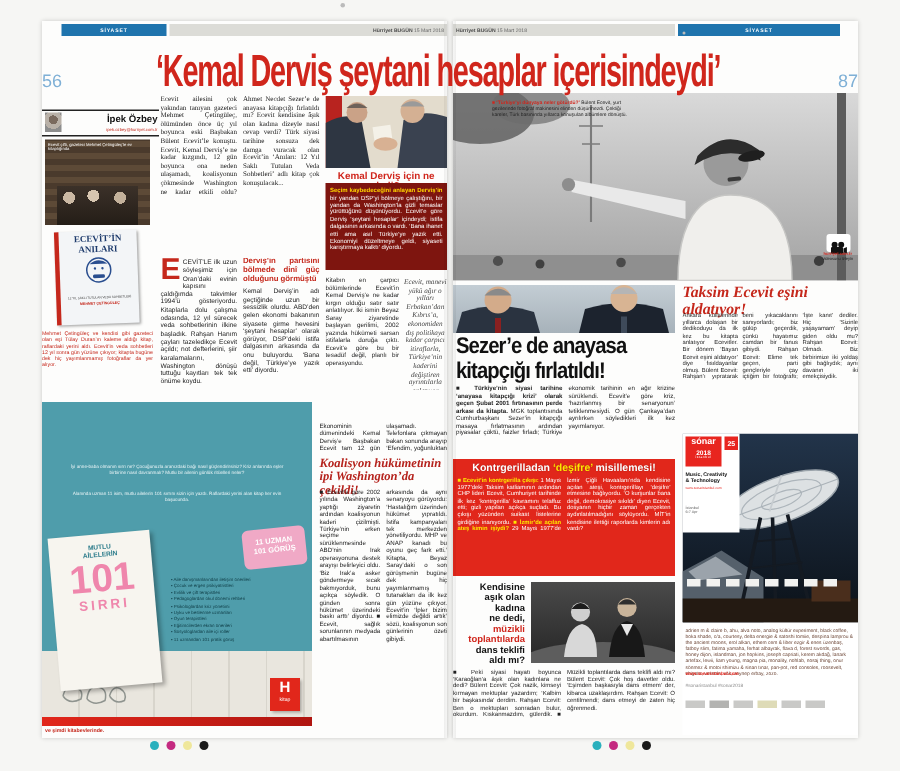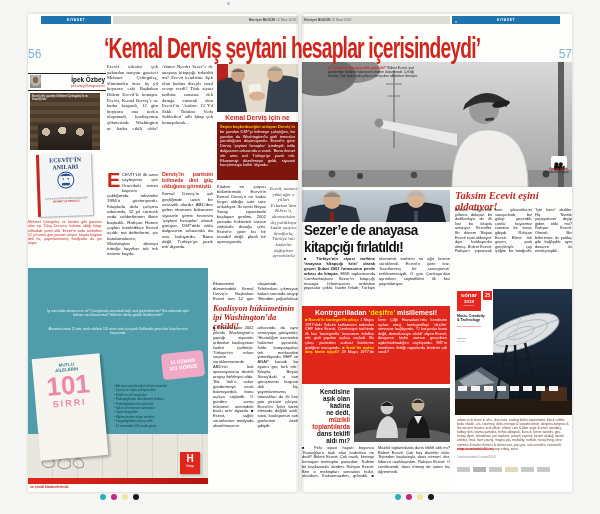--- a/index.html
+++ b/index.html
@@ -225,21 +225,21 @@
     <div class="abs adfoot">ve şimdi kitabevlerinde.</div>
   </div>
 
   <div class="page pgR">
     <div class="abs bar bar-gray mh" style="left:0;width:146px;padding-left:2px;">
       <b>Hürriyet</b>
       <span class="ed">BUGÜN</span>
       <span class="dt">15 Mart 2018</span>
     </div>
     <div class="abs bar bar-blue" style="left:150px;width:108px;">SİYASET</div>
-    <div class="abs pnum" style="right:0;text-align:right;">57</div>
+    <div class="abs pnum" style="right:0;text-align:right;">87</div>
 
     <svg class="abs bigphoto" viewBox="0 0 270 125">
       <defs>
           <linearGradient id="sky" x1="0" y1="0" x2="0" y2="1">
         <stop offset="0" stop-color="#d9d9d9"></stop>
             <stop offset="1" stop-color="#a3a3a3"></stop>
       </linearGradient>
         </defs>
       <rect width="270" height="125" fill="url(#sky)"></rect>
       <ellipse cx="18" cy="14" rx="36" ry="20" fill="#5a5a5a" opacity=".8"></ellipse>

